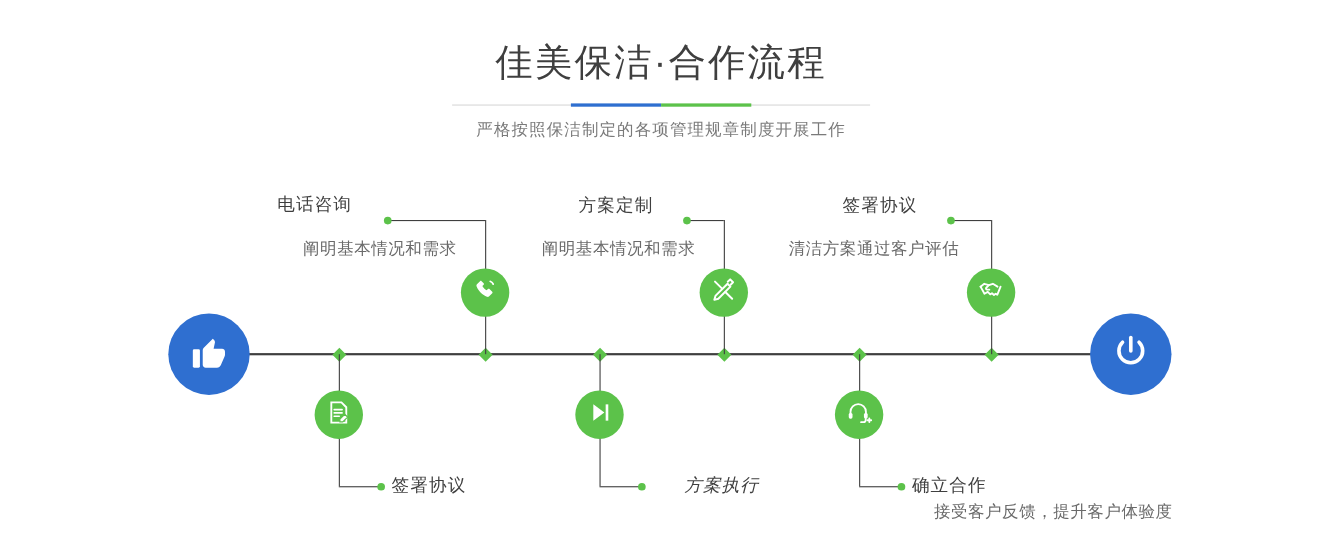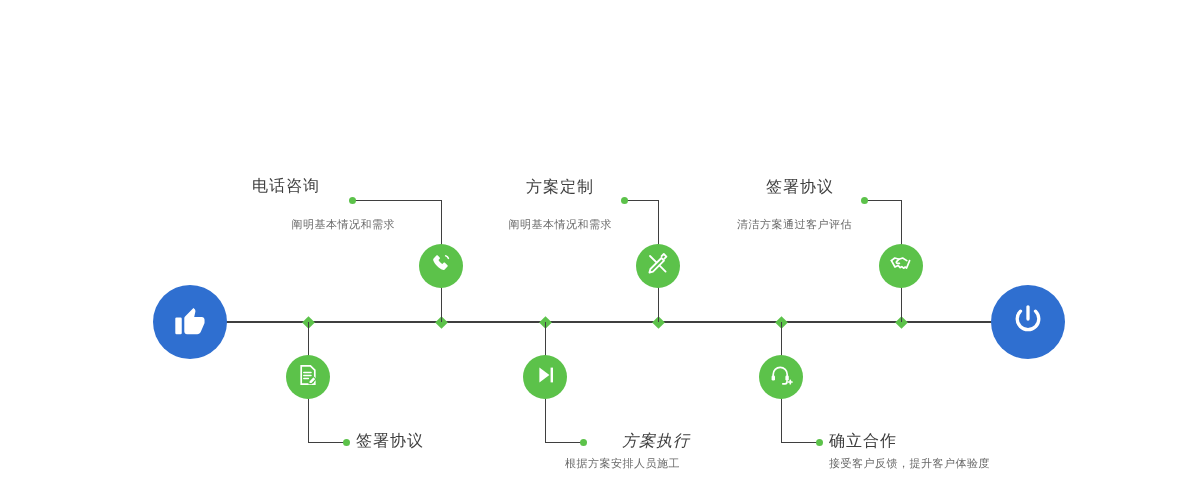--- a/index.html
+++ b/index.html
@@ -136,31 +136,41 @@
 
   .step-label {
     position: absolute;
     font-size: 16px;
     color: #3f3f3f;
     white-space: nowrap;
     letter-spacing: 1px;
   }
   .step-desc {
     position: absolute;
-    font-size: 11px;
+    font-size: 15px;
     color: #6a6a6a;
     white-space: nowrap;
     letter-spacing: 0.5px;
+    margin-left: 20px;
   }
 </style>
 </head>
 <body>
 
 <div id="stage">
 
+  <div class="header">
+    <h1 class="title">佳美保洁·合作流程</h1>
+    <div class="rule-wrap">
+      <div class="rule-base"></div>
+      <div class="rule-blue"></div>
+      <div class="rule-green"></div>
+    </div>
+    <p class="subtitle">严格按照保洁制定的各项管理规章制度开展工作</p>
+  </div>
 
   <div class="timeline"></div>
 
   <div class="end-circle end-left">
     <span>
       <svg width="36" height="36" viewBox="0 0 24 24" fill="#ffffff" aria-hidden="true">
         <path d="M9.2 21.5h7.6c1.1 0 2-0.6 2.4-1.6l2.3-5.4c0.1-0.3 0.2-0.6 0.2-0.9v-1.8c0-1-0.8-1.8-1.8-1.8h-5.1l0.8-3.7 0-0.3c0-0.4-0.2-0.8-0.4-1.1l-0.9-0.9-5.6 5.6c-0.3 0.3-0.5 0.8-0.5 1.3v8.8c0 1 0.8 1.8 1.8 1.8z"></path>
         <rect x="2.2" y="10.4" width="4.3" height="11.1" rx="0.8"></rect>
       </svg>
     </span>
@@ -230,21 +240,20 @@
   <div class="branch-dot" style="left:583px; top:442px;"></div>
   <div class="icon-circle" style="left:523px; top:355px;">
     <span>
       <svg width="24" height="24" viewBox="0 0 24 24" fill="#ffffff" aria-hidden="true">
         <path d="M6.4 4.6v14.8l10-7.4z"></path>
         <rect x="17.6" y="4.6" width="2.4" height="14.8"></rect>
       </svg>
     </span>
   </div>
   <div class="step-label" style="left:622px; top:431px;font-style:italic;">方案执行</div>
-  <div class="step-desc" style="left:565px; top:456px;">根据方案安排人员施工</div>
 
   <div class="node-dot" style="left:901px; top:322px;"></div>
   <div class="branch-v" style="left:901px; top:200px; height:122px;"></div>
   <div class="branch-h" style="left:864px; top:200px; width:37px;"></div>
   <div class="branch-dot" style="left:864px; top:200px;"></div>
   <div class="icon-circle" style="left:879px; top:244px;">
     <span>
       <svg width="24" height="24" viewBox="0 0 24 24" fill="none" stroke="#ffffff" stroke-width="1.7" stroke-linecap="round" stroke-linejoin="round" aria-hidden="true">
         <path d="M2.4 8.6l3.4-2.6 4.2 1.2 3.6-1.2 4.2 2.6"></path>
         <path d="M2.4 8.6l3.6 6.4 3.0-1.6 2.2 2.2 1.6-1.0 1.8 1.6 1.6-1.2 1.4 1.0 3.0-7.4"></path>

